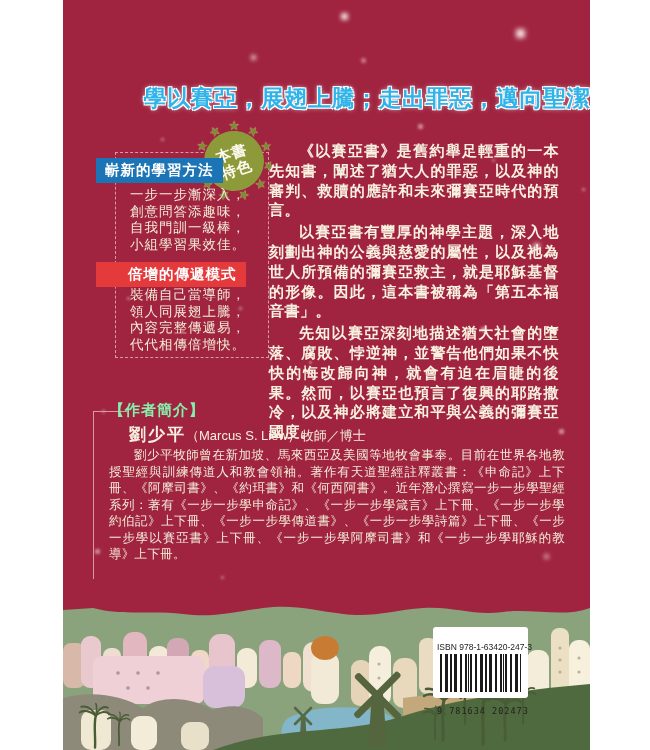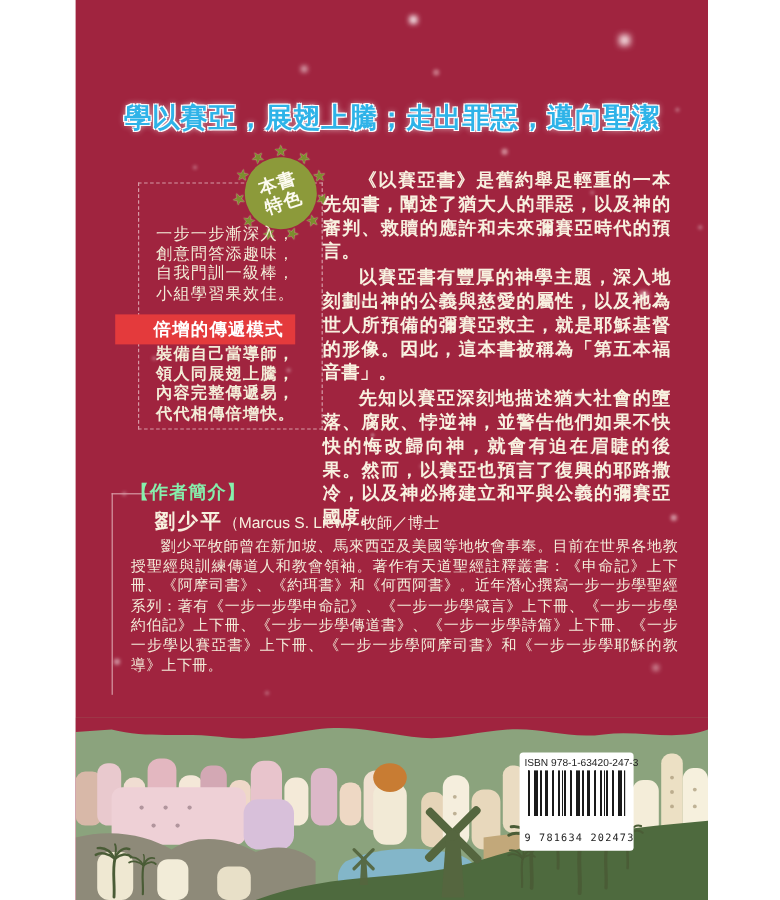--- a/index.html
+++ b/index.html
@@ -27,21 +27,21 @@
       177px 308px 3px 1px rgba(255,255,255,.5),
       420px 329px 3px 2px rgba(255,245,245,.6),
       247px 362px 2px 1px rgba(255,255,255,.4),
       288px 388px 3px 1px rgba(255,245,245,.45),
       40px 411px 3px 1px rgba(255,255,255,.5),
       498px 431px 3px 2px rgba(255,245,245,.55),
       34px 551px 3px 2px rgba(255,255,255,.5),
       483px 556px 4px 2px rgba(255,245,245,.6),
       159px 577px 3px 1px rgba(255,255,255,.45);}
 
-  .tagline{position:absolute;left:0;top:83px;width:100%;margin:0;text-align:center;
+  .tagline{position:absolute;left:0;top:83px;width:100%;margin:0;text-align:right;
     font-size:23px;font-weight:bold;letter-spacing:.5px;color:#2fb3e8;
     text-shadow:-1px -1px 0 #fff,1px -1px 0 #fff,-1px 1px 0 #fff,1px 1px 0 #fff,0 0 5px rgba(255,255,255,.9);}
 
   
   .badge{position:absolute;left:128px;top:118px;width:86px;height:86px;}
   .badge-star{position:absolute;left:50%;top:50%;width:16px;height:16px;margin:-8px;
     font-size:13px;line-height:16px;text-align:center;color:#7c8d2f;
     text-shadow:0 0 1px rgba(245,240,210,.9);}
   .badge-circle{position:absolute;left:13px;top:13px;width:60px;height:60px;border-radius:50%;
     background:#8c9a3a;display:flex;flex-direction:column;align-items:center;justify-content:center;
@@ -51,21 +51,21 @@
   
   .features-box{position:absolute;left:52px;top:152px;width:152px;height:204px;
     border:1px dashed rgba(243,219,222,.65);}
   .feature-label{position:absolute;left:33px;padding:3px 9px;font-size:14.5px;font-weight:bold;
     color:#ffffff;letter-spacing:1px;white-space:nowrap;}
   .label-learning{top:158px;background:#1b74b5;}
   .label-multiply{top:262px;background:#e43a3c;padding-left:32px;}
   .feature-lines{position:absolute;left:67px;font-size:13.5px;line-height:16.5px;
     color:#f3edd8;letter-spacing:1px;white-space:nowrap;}
   .fl1{top:187px;text-align:center;}
-  .fl2{top:287px;font-weight:bold;}
+  .fl2{top:287px;}
 
   
   .synopsis{position:absolute;left:206px;top:141px;width:290px;}
   .synopsis p{margin:0 0 2px 0;font-size:15px;line-height:19.8px;color:#f8f1e0;
     text-align:justify;text-indent:2em;letter-spacing:.5px;font-weight:bold;}
 
   
   .author-hline{position:absolute;left:30px;top:411px;width:34px;height:1px;background:#d79aa5;}
   .author-vline{position:absolute;left:30px;top:411px;width:1px;height:168px;background:#d79aa5;}
   .author-title{position:absolute;left:46px;top:401px;font-size:15px;font-weight:bold;color:#86efac;letter-spacing:1px;}
@@ -73,22 +73,22 @@
   .author-name .name{font-size:17px;font-weight:bold;letter-spacing:2px;}
   .author-name .suffix{font-size:13px;}
   .bio{position:absolute;left:46px;top:447px;width:456px;}
   .bio p{margin:0 0 4px 0;font-size:12.5px;line-height:16.5px;color:#f3ecd9;
     text-align:justify;text-indent:2em;letter-spacing:.3px;}
 
   
   .illustration{position:absolute;left:0;top:598px;width:527px;height:152px;display:block;}
 
   
-  .barcode-box{position:absolute;left:370px;top:627px;width:95px;height:82px;background:#ffffff;
-    border-radius:3px;box-sizing:border-box;padding:3px 4px;}
+  .barcode-box{position:absolute;left:370px;top:627px;width:95px;height:71px;background:#ffffff;
+    border-radius:3px;box-sizing:border-box;padding:15px 4px;}
   .isbn-label{font-size:8.5px;color:#222222;text-align:center;white-space:nowrap;letter-spacing:0;}
   .bars{height:38px;margin:2px 3px 0;background-color:#ffffff;
     background-image:
       repeating-linear-gradient(90deg,#1a1a1a 0 2px,rgba(0,0,0,0) 2px 5px),
       repeating-linear-gradient(90deg,#1a1a1a 0 1px,rgba(0,0,0,0) 1px 7px);}
   .isbn-digits{font-family:"DejaVu Sans Mono","Liberation Mono",monospace;
     font-size:8.5px;color:#222222;text-align:center;letter-spacing:1px;margin-top:14px;white-space:nowrap;}
 </style>
 </head>
 <body>
@@ -112,20 +112,21 @@
       <span class="badge-star" style="transform:rotate(229deg) translateY(-35px);">★</span>
       <span class="badge-star" style="transform:rotate(262deg) translateY(-35px);">★</span>
       <span class="badge-star" style="transform:rotate(295deg) translateY(-35px);">★</span>
       <span class="badge-star" style="transform:rotate(327deg) translateY(-35px);">★</span>
       <div class="badge-circle">
         <span>本書</span>
         <span>特色</span>
       </div>
     </div>
 
+    <div class="feature-label label-learning">嶄新的學習方法</div>
     <div class="feature-lines fl1">
       <div>一步一步漸深入，</div>
       <div>創意問答添趣味，</div>
       <div>自我門訓一級棒，</div>
       <div>小組學習果效佳。</div>
     </div>
 
     <div class="feature-label label-multiply">倍增的傳遞模式</div>
     <div class="feature-lines fl2">
       <div>裝備自己當導師，</div>

